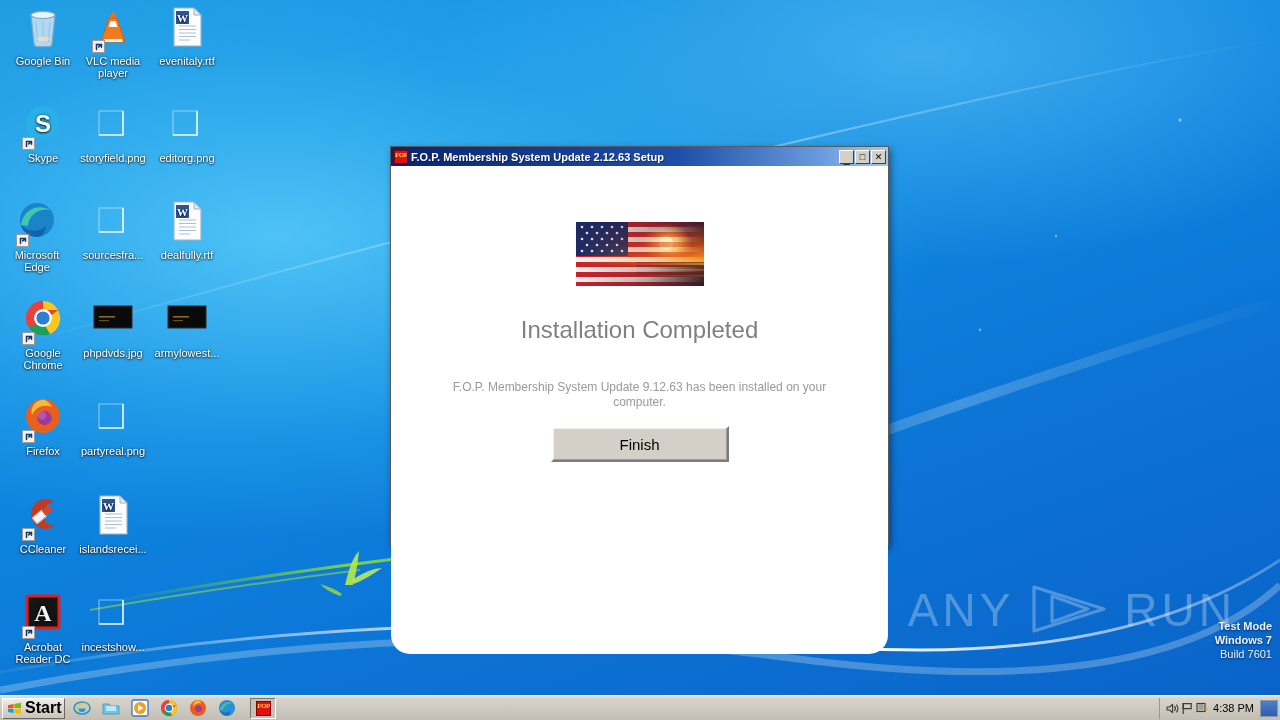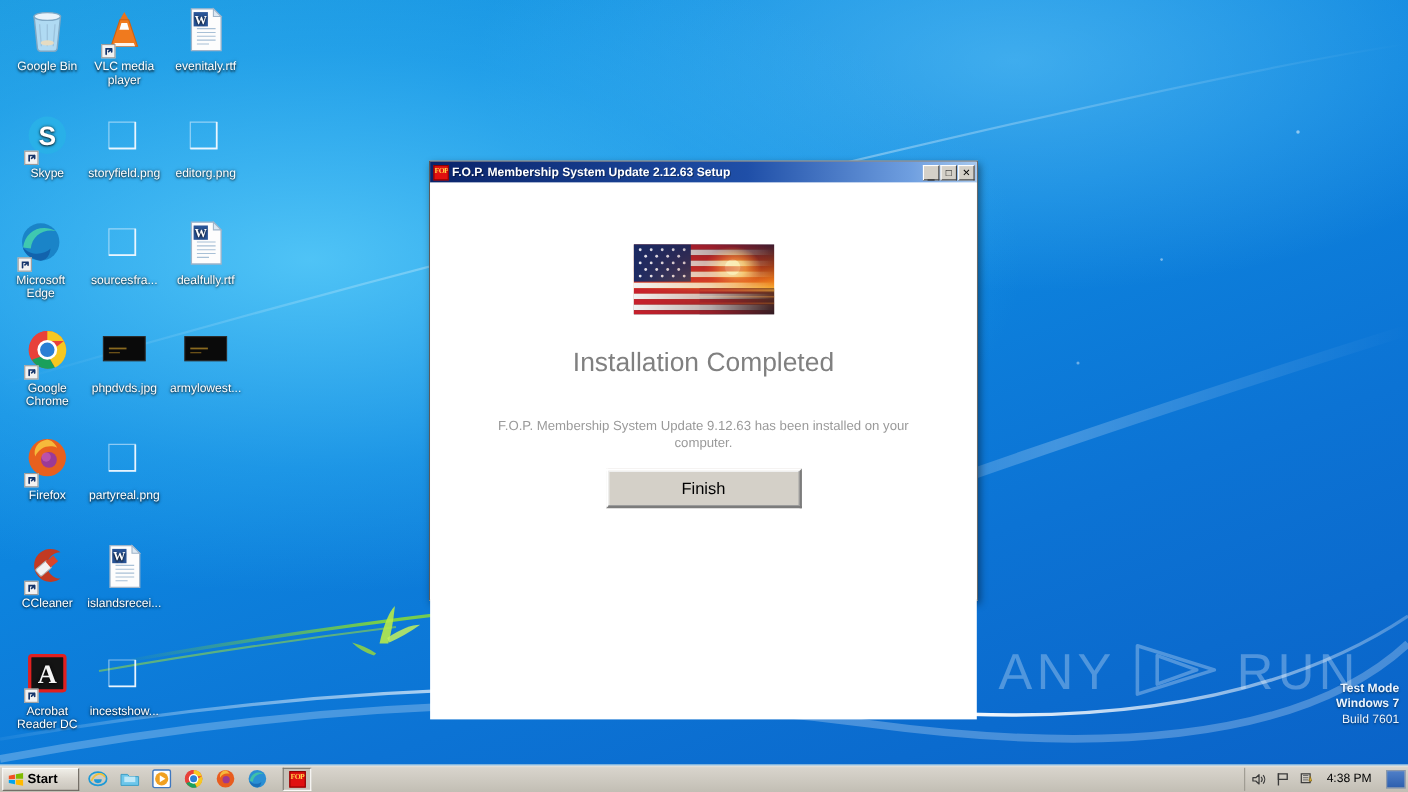--- a/index.html
+++ b/index.html
@@ -82,21 +82,21 @@
     border-right-color:#404040; border-bottom-color:#404040;
     position:relative; flex:0 0 15px;
   }
   .tb-btn span {
     position:absolute; left:0; right:0; top:0; bottom:0;
     font-size:9px; line-height:12px; text-align:center; color:#000;
     font-family:"Liberation Sans", sans-serif;
   }
   .tb-btn.min span { line-height:16px; font-size:11px; }
   #dialog-body {
-    position:relative; width:100%; height:488px; background:#fff;
+    position:relative; width:100%; height:488px; background:#fff;border-radius:19px;
   }
   #banner {
     position:absolute; left:50%; top:56px; transform:translateX(-50%);
     width:128px; height:64px; overflow:hidden;
   }
   #heading {
     position:absolute; left:0; right:0; top:150px;
     text-align:center; font-size:24px; color:#808080;
     font-family:"Liberation Sans", sans-serif; font-weight:400;
   }
@@ -116,38 +116,38 @@
   }
 
   
   #taskbar {
     position:absolute; left:0; bottom:0; width:1280px; height:25px;
     background:linear-gradient(180deg,#e8e6e0 0%, #d8d4cc 8%, #cdc9c0 55%, #c2beb4 100%);
     border-top:1px solid #f2f1ec;
     display:flex; align-items:center;
   }
   #start-btn {
-    height:21px; margin-left:2px; padding:0 19px 0 4px;
+    height:21px; margin-left:2px; padding:0 3px 0 4px;
     display:flex; align-items:center; gap:3px;
     background:linear-gradient(180deg,#efeee8 0%, #dcd8d0 45%, #c9c5bc 100%);
     border:1px solid; border-color:#ffffff #6b675f #6b675f #ffffff;
-    font-size:12px; font-weight:bold; color:#000;
+    font-size:16px; font-weight:bold; color:#000;
     font-family:"Liberation Sans", sans-serif;
   }
   .qlaunch { display:flex; align-items:center; margin-left:8px; gap:11px; }
   .ql-item { width:18px; height:18px; position:relative; }
   #task-buttons { display:flex; align-items:center; margin-left:14px; }
   #task-fop {
     width:26px; height:21px;
     border:1px solid; border-color:#7c7870 #ffffff #ffffff #7c7870;
     background:#c6c2b9; display:flex; align-items:center; justify-content:center;
   }
   #tray {
     margin-left:auto; display:flex; align-items:center; height:21px;
-    padding:0 2px 0 5px; gap:7px;
+    padding:0 2px 0 5px; 
     border-left:1px solid #9c9890;
   }
   #tray .tray-ico { width:15px; height:15px; position:relative; }
   #clock { font-size:11px; color:#000; padding:0 5px 0 3px; white-space:nowrap; }
   #show-desktop {
     width:18px; height:17px; margin-left:1px;
     background:linear-gradient(180deg,#4f7fc8 0%,#2d5fae 100%);
     border:1px solid #8a98aa;
   }
 </style>

